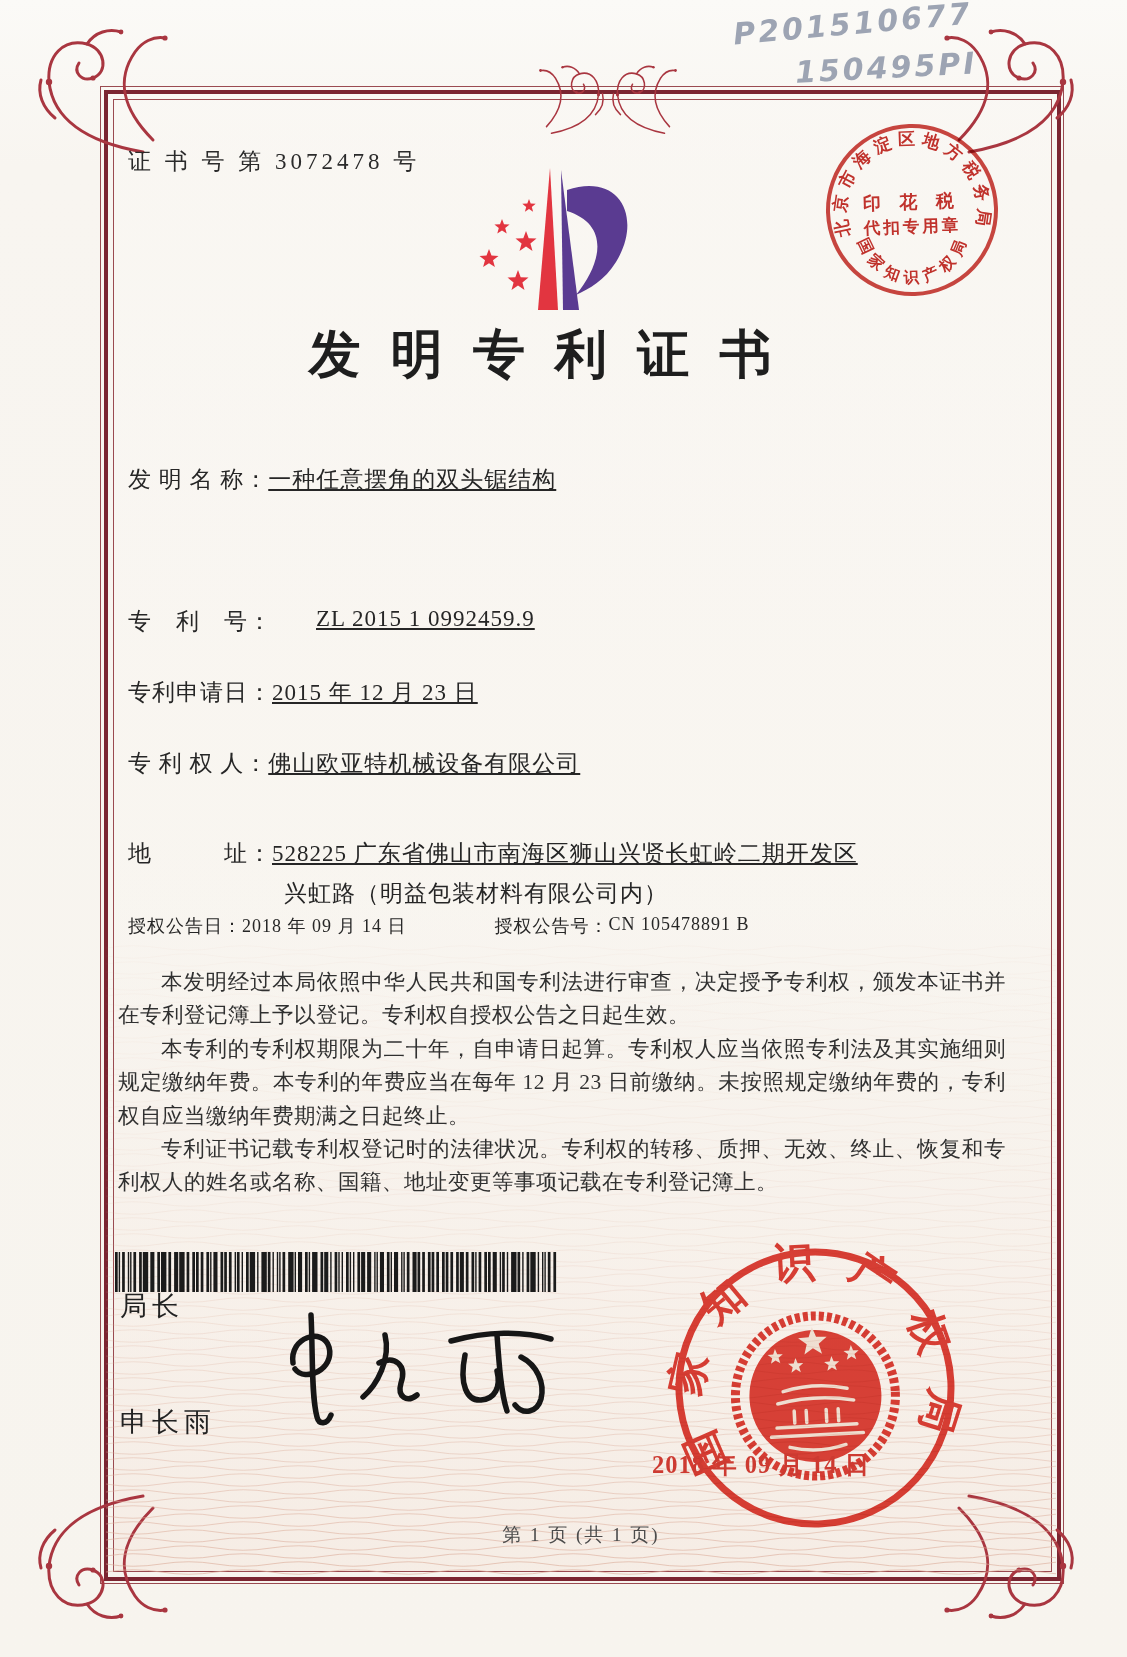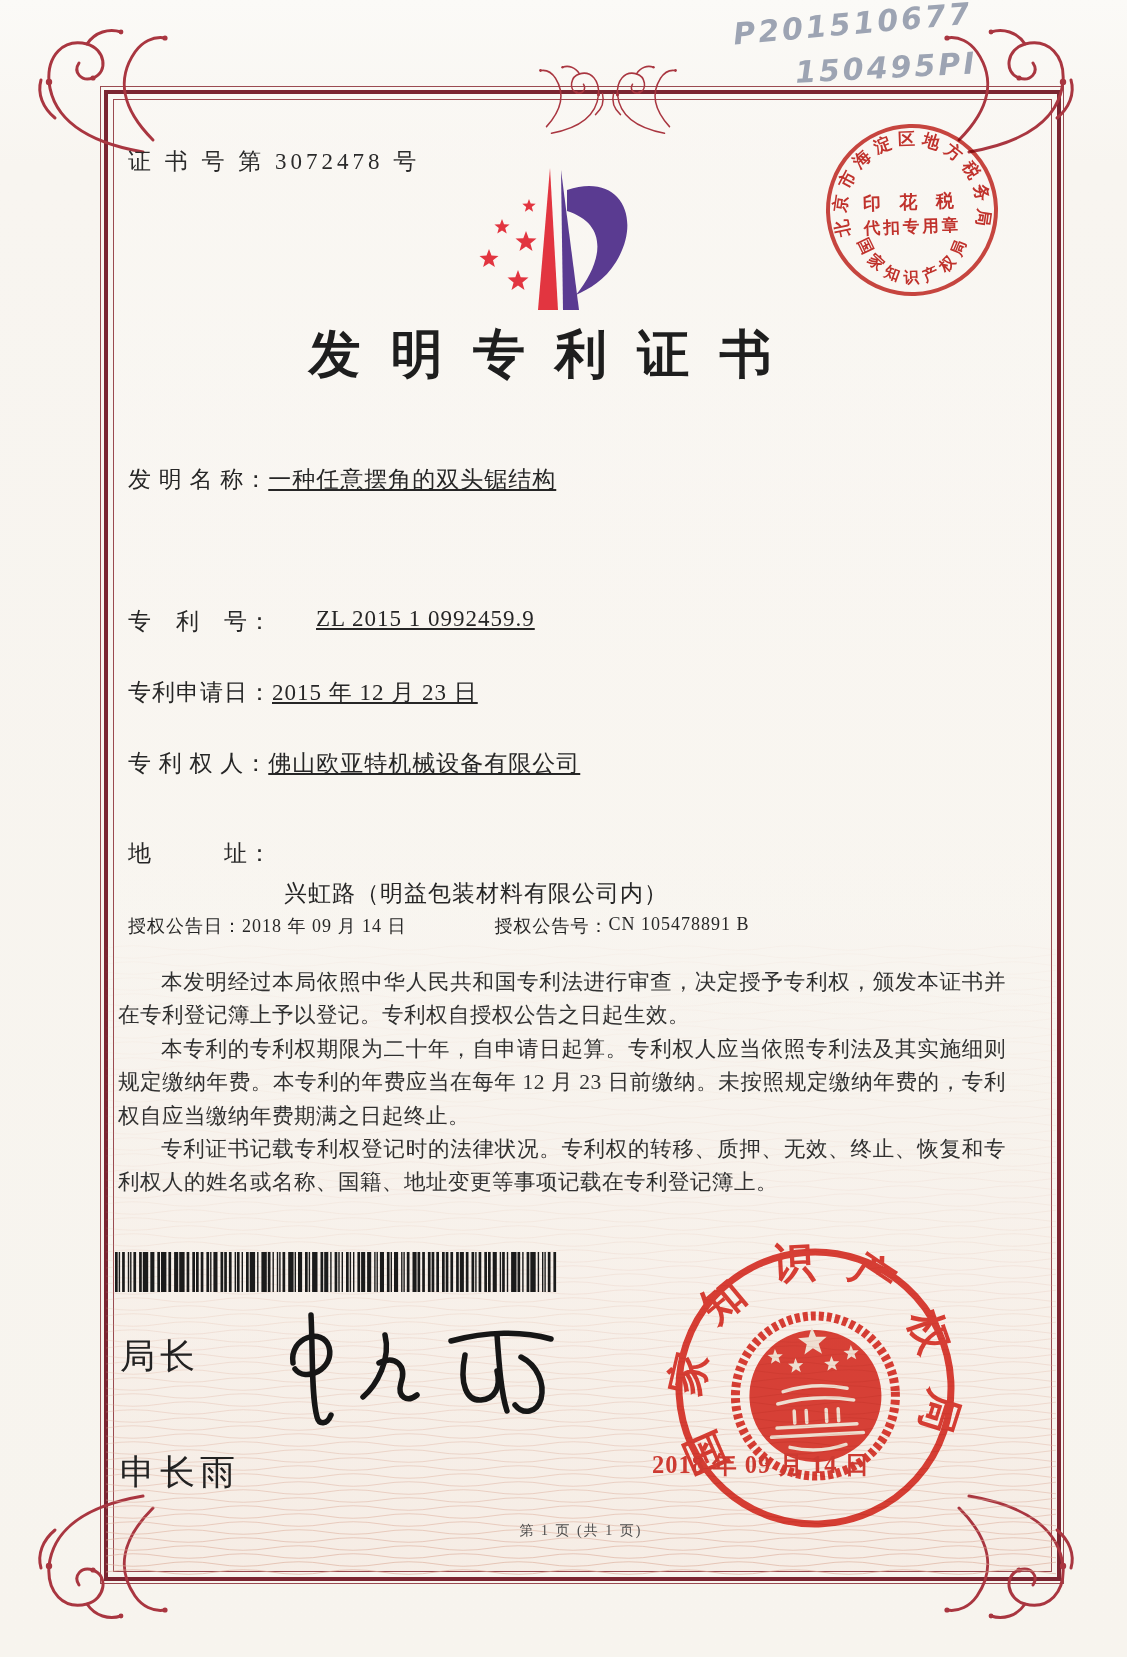--- a/index.html
+++ b/index.html
@@ -26,22 +26,22 @@
   .row .lbl{flex:0 0 140px;white-space:pre;}
   .row .val{white-space:pre;text-decoration:underline;}
   .addr2{left:284px;font-size:23px;color:#262626;letter-spacing:1px;}
   .grant{left:128px;display:flex;font-size:18px;color:#262626;letter-spacing:1px;}
   .grant .pair{display:flex;}
   .grant .pair2{margin-left:88px;}
   
   .bodytext{left:118px;top:966px;width:888px;font-size:21.5px;line-height:33.4px;
     color:#303030;text-align:justify;letter-spacing:.5px;}
   .bodytext p{margin:0;text-indent:2em;}
-  .director{left:120px;font-size:35px;color:#222;letter-spacing:5px;margin-top:45px;}
-  .footer{left:100px;top:1522px;width:962px;text-align:center;font-size:14px;color:#4c4c4c;letter-spacing:2px;}
+  .director{left:120px;font-size:27px;color:#222;letter-spacing:5px;}
+  .footer{left:100px;top:1522px;width:962px;text-align:center;font-size:19px;color:#4c4c4c;letter-spacing:2px;}
   .sealdate{left:652px;top:1448px;font-size:24.5px;color:#cd3a31;letter-spacing:1px;font-weight:600;z-index:6;}
   .stamp{mix-blend-mode:multiply;}
   svg text{font-family:"Liberation Serif","DejaVu Serif",serif;}
   .flourish-slot{width:150px;height:150px;pointer-events:none;}
 </style>
 </head>
 <body>
 
 <div class="page">
 
@@ -180,20 +180,21 @@
   <div class="abs row" style="top:677px;z-index:2;">
     <span class="lbl">专利申请日：</span>
     <span class="val">2015 年 12 月 23 日</span>
   </div>
   <div class="abs row" style="top:748px;z-index:2;">
     <span class="lbl">专 利 权 人：</span>
     <span class="val">佛山欧亚特机械设备有限公司</span>
   </div>
   <div class="abs row" style="top:838px;z-index:2;">
     <span class="lbl">地　　　址：</span>
+    <span class="val">528225 广东省佛山市南海区狮山兴贤长虹岭二期开发区</span>
   </div>
   <div class="abs addr2" style="top:878px;z-index:2;">兴虹路（明益包装材料有限公司内）</div>
   <div class="abs grant" style="top:914px;z-index:2;">
     <span class="pair">
       <span>授权公告日：</span>
       <span>2018 年 09 月 14 日</span>
     </span>
     <span class="pair pair2">
       <span>授权公告号：</span>
       <span>CN 105478891 B</span>

